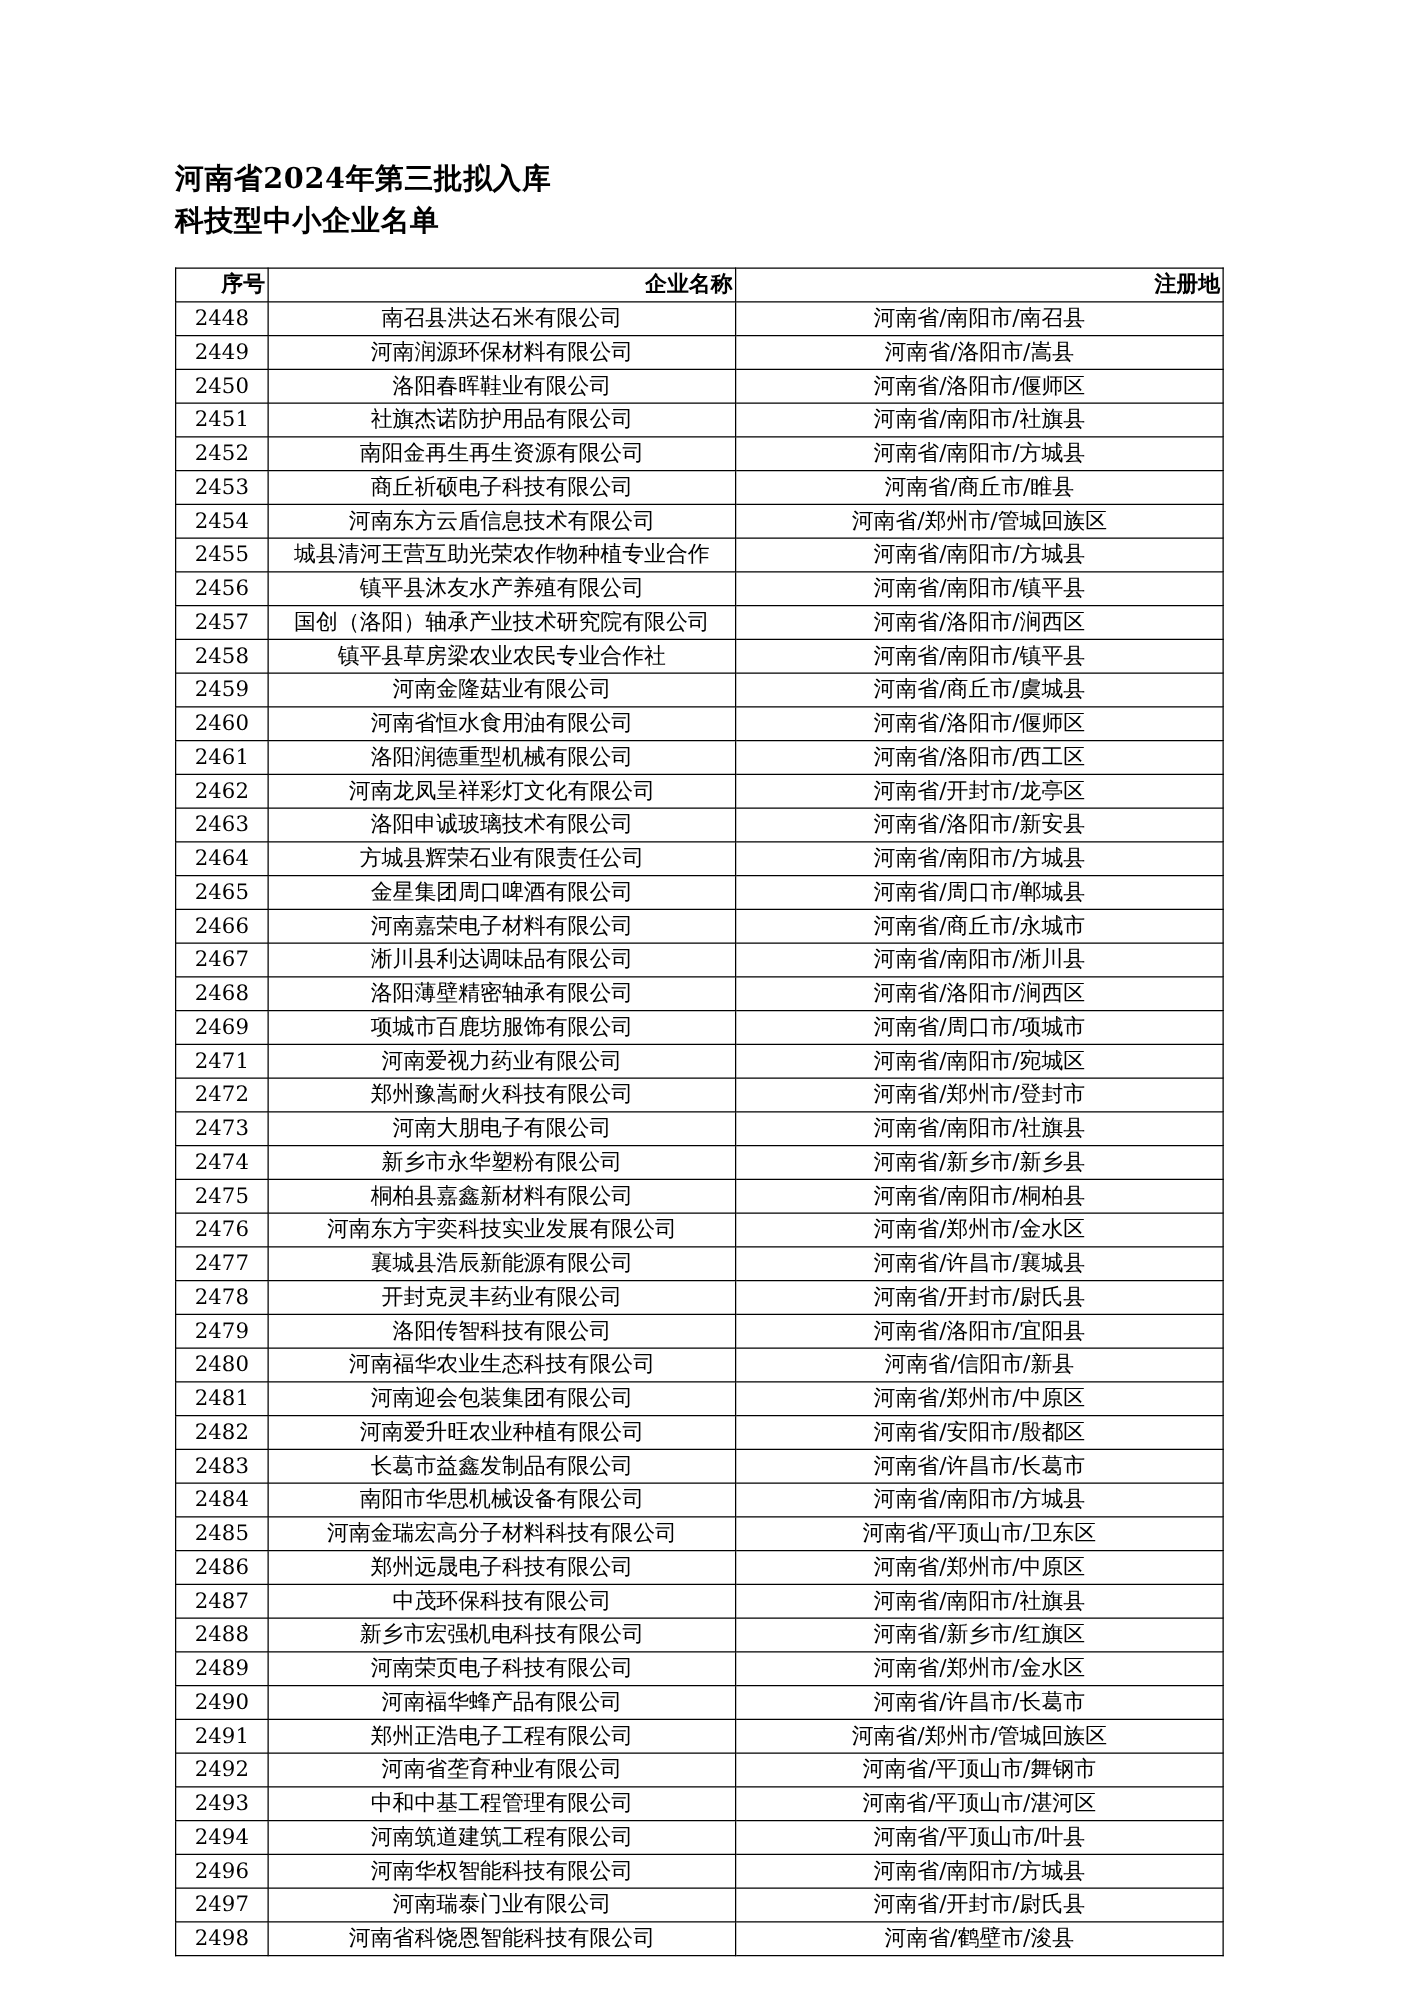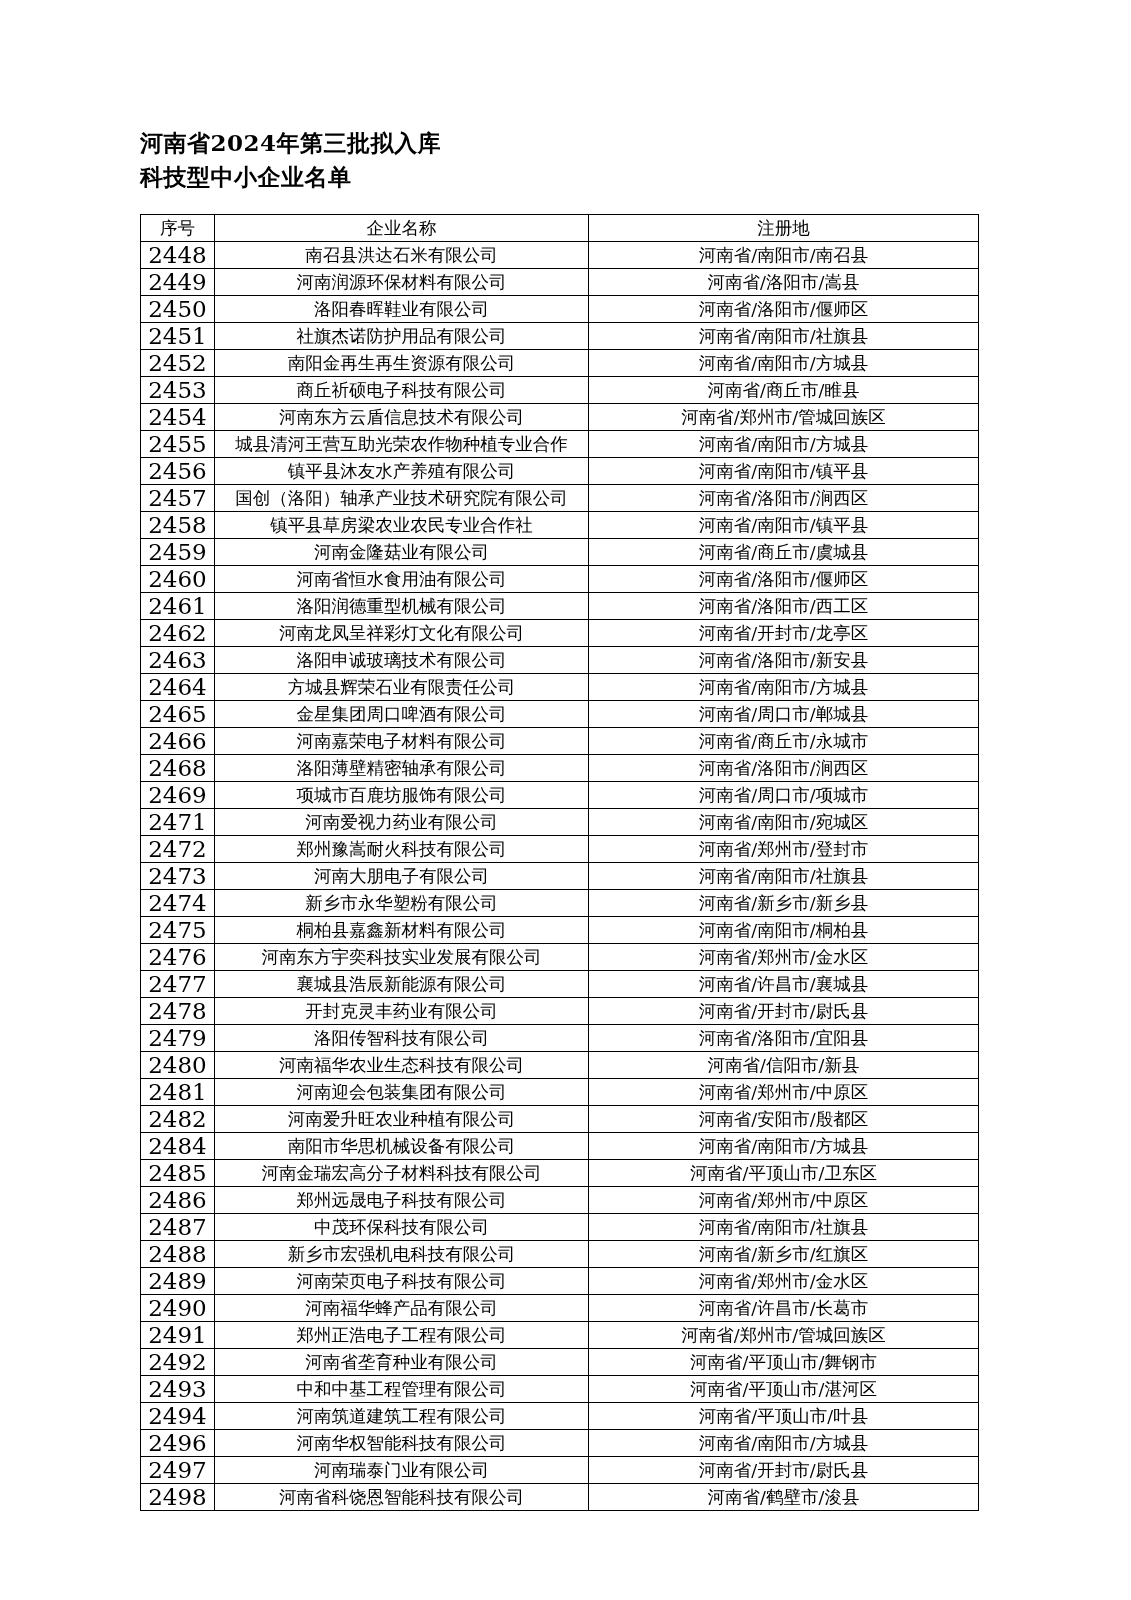--- a/index.html
+++ b/index.html
@@ -47,24 +47,25 @@
     line-height: 20px;
     height: 24px;
     padding: 1px 2px;
     text-align: center;
     vertical-align: middle;
     overflow: hidden;
     white-space: nowrap;
     font-family: "DejaVu Serif", "Liberation Serif", serif;
   }
   table.listing th {
-    font-weight: normal;
+    font-weight: bold;
+    text-align: right;
   }
   table.listing td.no {
-    font-size: 23px;
+    font-size: 17px;
     text-align: center;
   }
   table.listing td.name,
   table.listing td.place {
     font-size: 17.5px;
   }
 </style>
 </head>
 <body>
 
@@ -178,20 +179,25 @@
           <td class="no">2465</td>
           <td class="name">金星集团周口啤酒有限公司</td>
           <td class="place">河南省/周口市/郸城县</td>
         </tr>
         <tr>
           <td class="no">2466</td>
           <td class="name">河南嘉荣电子材料有限公司</td>
           <td class="place">河南省/商丘市/永城市</td>
         </tr>
         <tr>
+          <td class="no">2467</td>
+          <td class="name">淅川县利达调味品有限公司</td>
+          <td class="place">河南省/南阳市/淅川县</td>
+        </tr>
+        <tr>
           <td class="no">2468</td>
           <td class="name">洛阳薄壁精密轴承有限公司</td>
           <td class="place">河南省/洛阳市/涧西区</td>
         </tr>
         <tr>
           <td class="no">2469</td>
           <td class="name">项城市百鹿坊服饰有限公司</td>
           <td class="place">河南省/周口市/项城市</td>
         </tr>
         <tr>
@@ -248,20 +254,25 @@
           <td class="no">2481</td>
           <td class="name">河南迎会包装集团有限公司</td>
           <td class="place">河南省/郑州市/中原区</td>
         </tr>
         <tr>
           <td class="no">2482</td>
           <td class="name">河南爱升旺农业种植有限公司</td>
           <td class="place">河南省/安阳市/殷都区</td>
         </tr>
         <tr>
+          <td class="no">2483</td>
+          <td class="name">长葛市益鑫发制品有限公司</td>
+          <td class="place">河南省/许昌市/长葛市</td>
+        </tr>
+        <tr>
           <td class="no">2484</td>
           <td class="name">南阳市华思机械设备有限公司</td>
           <td class="place">河南省/南阳市/方城县</td>
         </tr>
         <tr>
           <td class="no">2485</td>
           <td class="name">河南金瑞宏高分子材料科技有限公司</td>
           <td class="place">河南省/平顶山市/卫东区</td>
         </tr>
         <tr>

